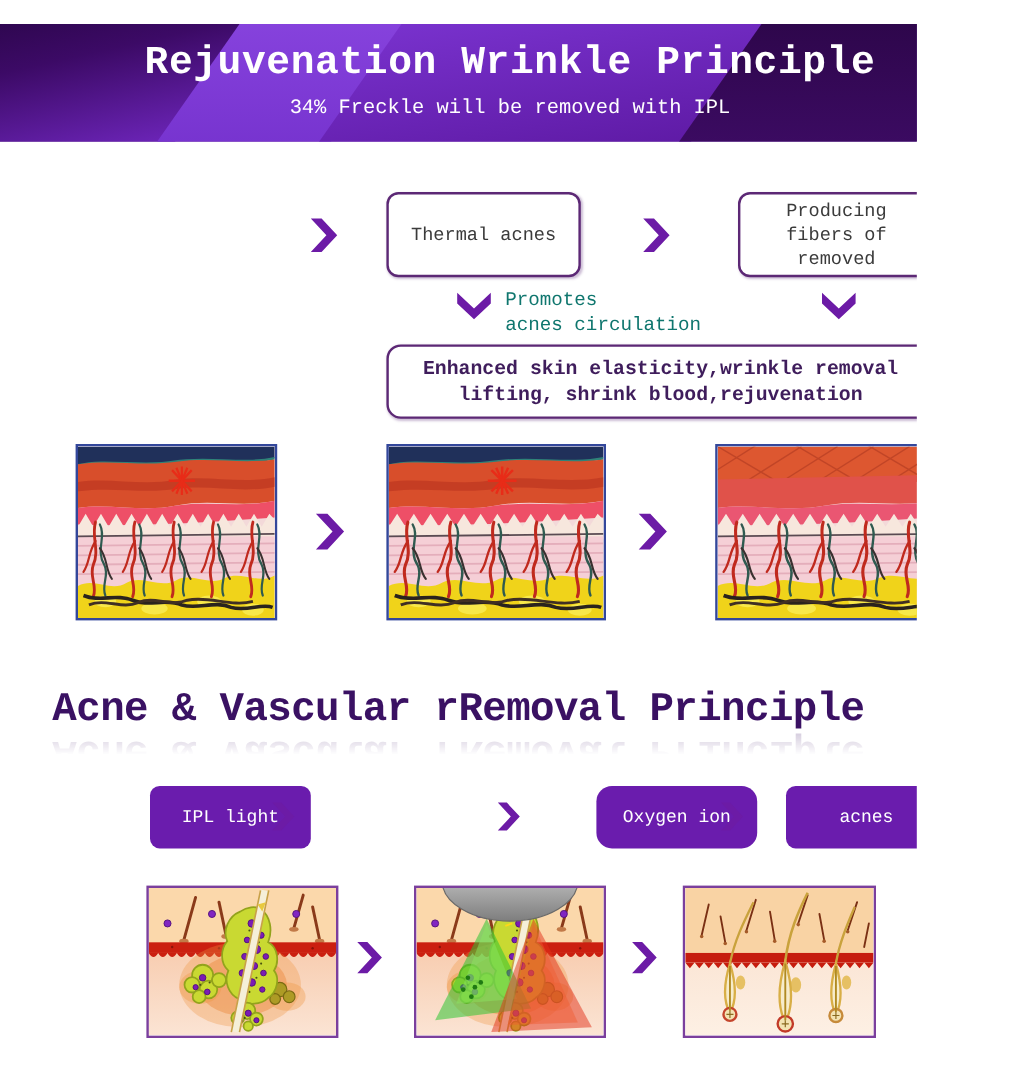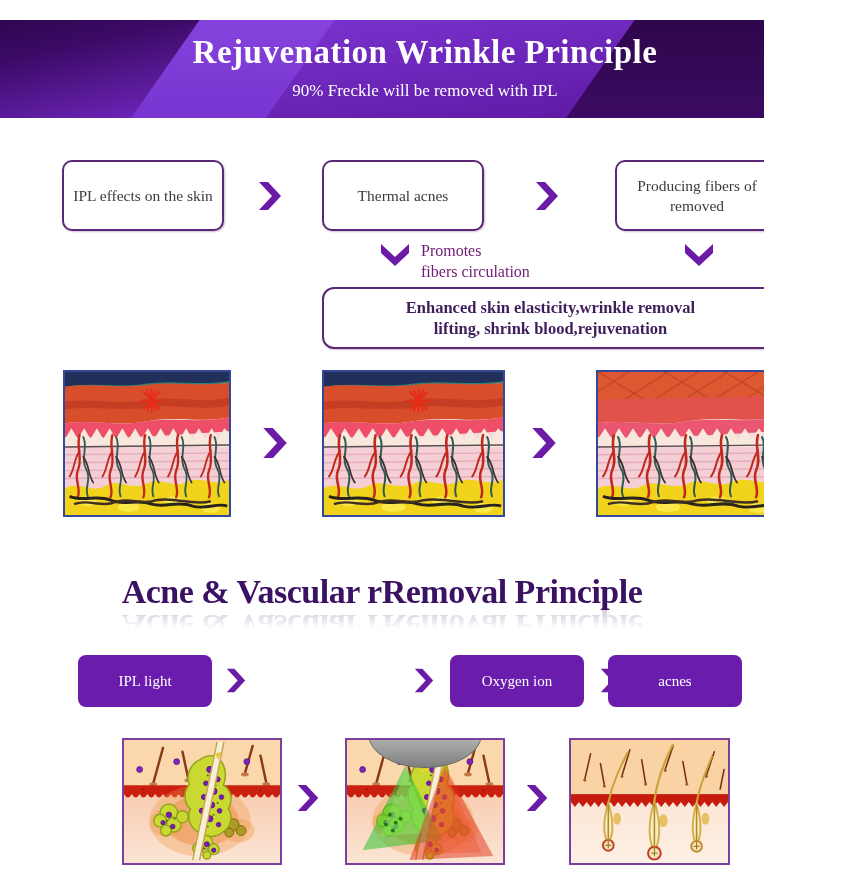--- a/index.html
+++ b/index.html
@@ -1,17 +1,17 @@
 <!DOCTYPE html>
 <html><head>
 <meta charset="utf-8">
 <style>
   html,body{margin:0;padding:0;background:#fff;}
   #page{position:relative;width:764px;height:895px;background:#ffffff;
-        font-family:Liberation Serif, serif;overflow:hidden;}
+        font-family:Liberation Mono, monospace;overflow:hidden;}
 
   
   .banner{position:absolute;left:0;top:20px;width:850px;height:98px;overflow:hidden;
           background:linear-gradient(105deg,#4a0e80 0%,#5f17a6 40%,#45107a 100%);}
   .stripe{position:absolute;top:-30%;height:160%;transform:skewX(-35deg);}
   .s1{left:-160px;width:340px;background:linear-gradient(165deg,#1e0335 0%,#3c0a66 45%,#7a2cd0 100%);}
   .s2{left:165px;width:145px;background:linear-gradient(180deg,#8a46e0,#7330cc);}
   .s3{left:300px;width:310px;background:linear-gradient(170deg,#7d36d4 0%,#5a169e 100%);}
   .s4{left:600px;width:290px;background:linear-gradient(180deg,#2a0545 0%,#3f0c68 100%);}
   .s5{left:860px;width:220px;background:linear-gradient(180deg,#450f75,#6d28b8);}
@@ -29,42 +29,42 @@
   .b2{left:322px;width:158px;}
   .b3{left:615px;width:160px;}
   .step-box span{display:block;width:145px;}
 
   .result-box{position:absolute;left:322px;top:287px;width:453px;height:58px;
               border:2px solid #5C2875;border-radius:12px;background:#fff;
               display:flex;flex-direction:column;align-items:center;justify-content:center;
               color:#3F1D5C;font-weight:bold;font-size:16.5px;line-height:21px;
               box-shadow:1px 1px 2px rgba(90,40,120,.3);text-align:center;}
 
-  .note{position:absolute;left:421px;top:240px;font-size:16px;line-height:21px;color:#701a75;}
+  .note{position:absolute;left:421px;top:240px;font-size:16px;line-height:21px;color:#0f766e;}
 
   .chev{position:absolute;}
 
   
   .img-frame{position:absolute;overflow:hidden;background:#fff;}
   .top-frame{top:370px;height:143px;border:2px solid #33479B;}
   .bot-frame{top:738px;height:123px;border:2px solid #7B3F9D;}
   .art{display:block;width:100%;height:100%;}
 
   
   .acne-title{position:absolute;top:573px;left:0;width:100%;text-align:center;
               font-size:34px;font-weight:bold;color:#3A1163;letter-spacing:-.5px;}
   .acne-title-mirror{position:absolute;top:607px;left:0;width:100%;text-align:center;
               font-size:34px;font-weight:bold;color:#3A1163;letter-spacing:-.5px;
               transform:scaleY(-1);opacity:.25;
               -webkit-mask-image:linear-gradient(to bottom,transparent 42%,#000 100%);
               mask-image:linear-gradient(to bottom,transparent 42%,#000 100%);}
 
   .btn{position:absolute;top:655px;height:52px;width:134px;background:#6A1CAD;border-radius:8px;
-       color:#fff;display:flex;align-items:center;justify-content:center;font-size:15px;}
-  .btn1{left:78px;} .btn2{left:264px;} .btn3{left:450px;} .btn4{left:608px;text-align:center;}
+       color:#fff;display:flex;align-items:center;justify-content:center;font-size:15px;margin-left:47px;}
+  .btn1{left:78px;} .btn2{left:264px;} .btn3{left:450px;border-radius:13px;} .btn4{left:608px;text-align:center;}
 
   .defs-svg{position:absolute;width:0;height:0;}
 </style>
 </head>
 <body>
 
 <div id="page">
 
   <svg class="defs-svg" aria-hidden="true">
     <defs>
@@ -314,45 +314,42 @@
     </defs>
   </svg>
 
   <div class="banner">
     <div class="stripe s1"></div>
     <div class="stripe s2"></div>
     <div class="stripe s3"></div>
     <div class="stripe s4"></div>
     <div class="stripe s5"></div>
     <div class="banner-title">Rejuvenation Wrinkle Principle</div>
-    <div class="banner-subtitle">90% Freckle will be removed with IPL</div>
-  </div>
-
-  <div class="step-box b1">
-    <span>IPL effects on the skin</span>
-  </div>
+    <div class="banner-subtitle">34% Freckle will be removed with IPL</div>
+  </div>
+
   <svg class="chev" style="left:257px;top:181px" width="26" height="30" viewBox="0 0 24 30">
       <use href="#chevR" xlink:href="#chevR"></use>
     </svg>
   <div class="step-box b2">
     <span>Thermal acnes</span>
   </div>
   <svg class="chev" style="left:534px;top:181px" width="26" height="30" viewBox="0 0 24 30">
       <use href="#chevR" xlink:href="#chevR"></use>
     </svg>
   <div class="step-box b3">
     <span>Producing fibers of removed</span>
   </div>
 
   <svg class="chev" style="left:380px;top:243px" width="30" height="24" viewBox="0 0 30 24">
       <use href="#chevD" xlink:href="#chevD"></use>
     </svg>
   <div class="note">
     <div>Promotes</div>
-    <div>fibers circulation</div>
+    <div>acnes circulation</div>
   </div>
   <svg class="chev" style="left:684px;top:243px" width="30" height="24" viewBox="0 0 30 24">
       <use href="#chevD" xlink:href="#chevD"></use>
     </svg>
 
   <div class="result-box">
     <div>Enhanced skin elasticity,wrinkle removal</div>
     <div>lifting, shrink blood,rejuvenation</div>
   </div>
 

